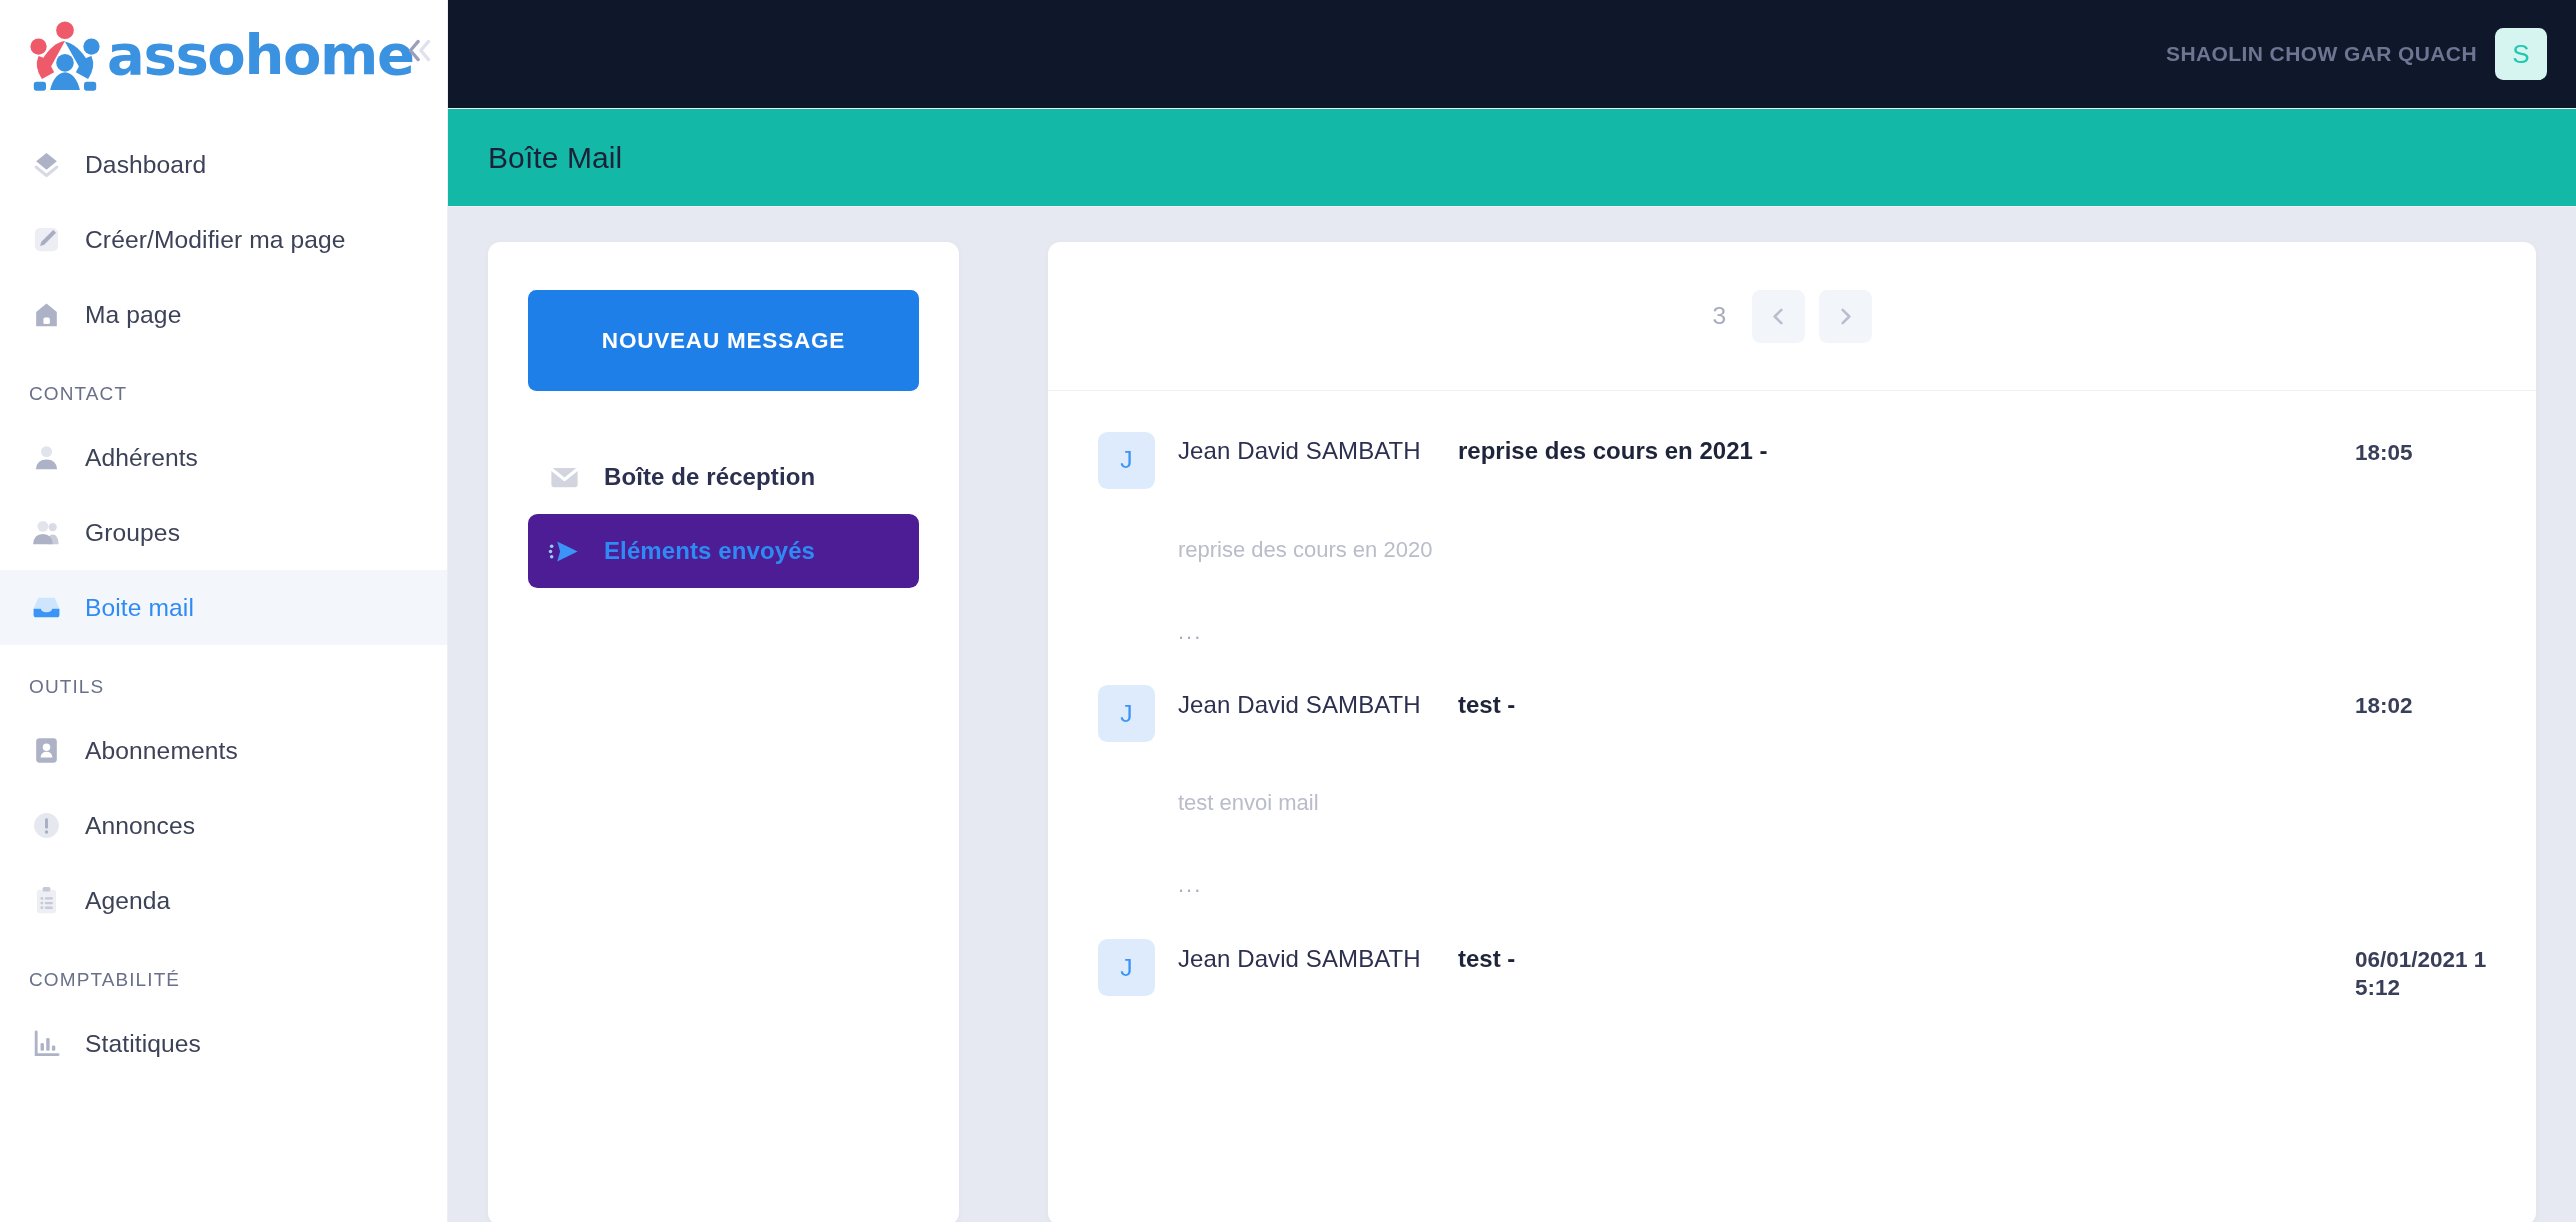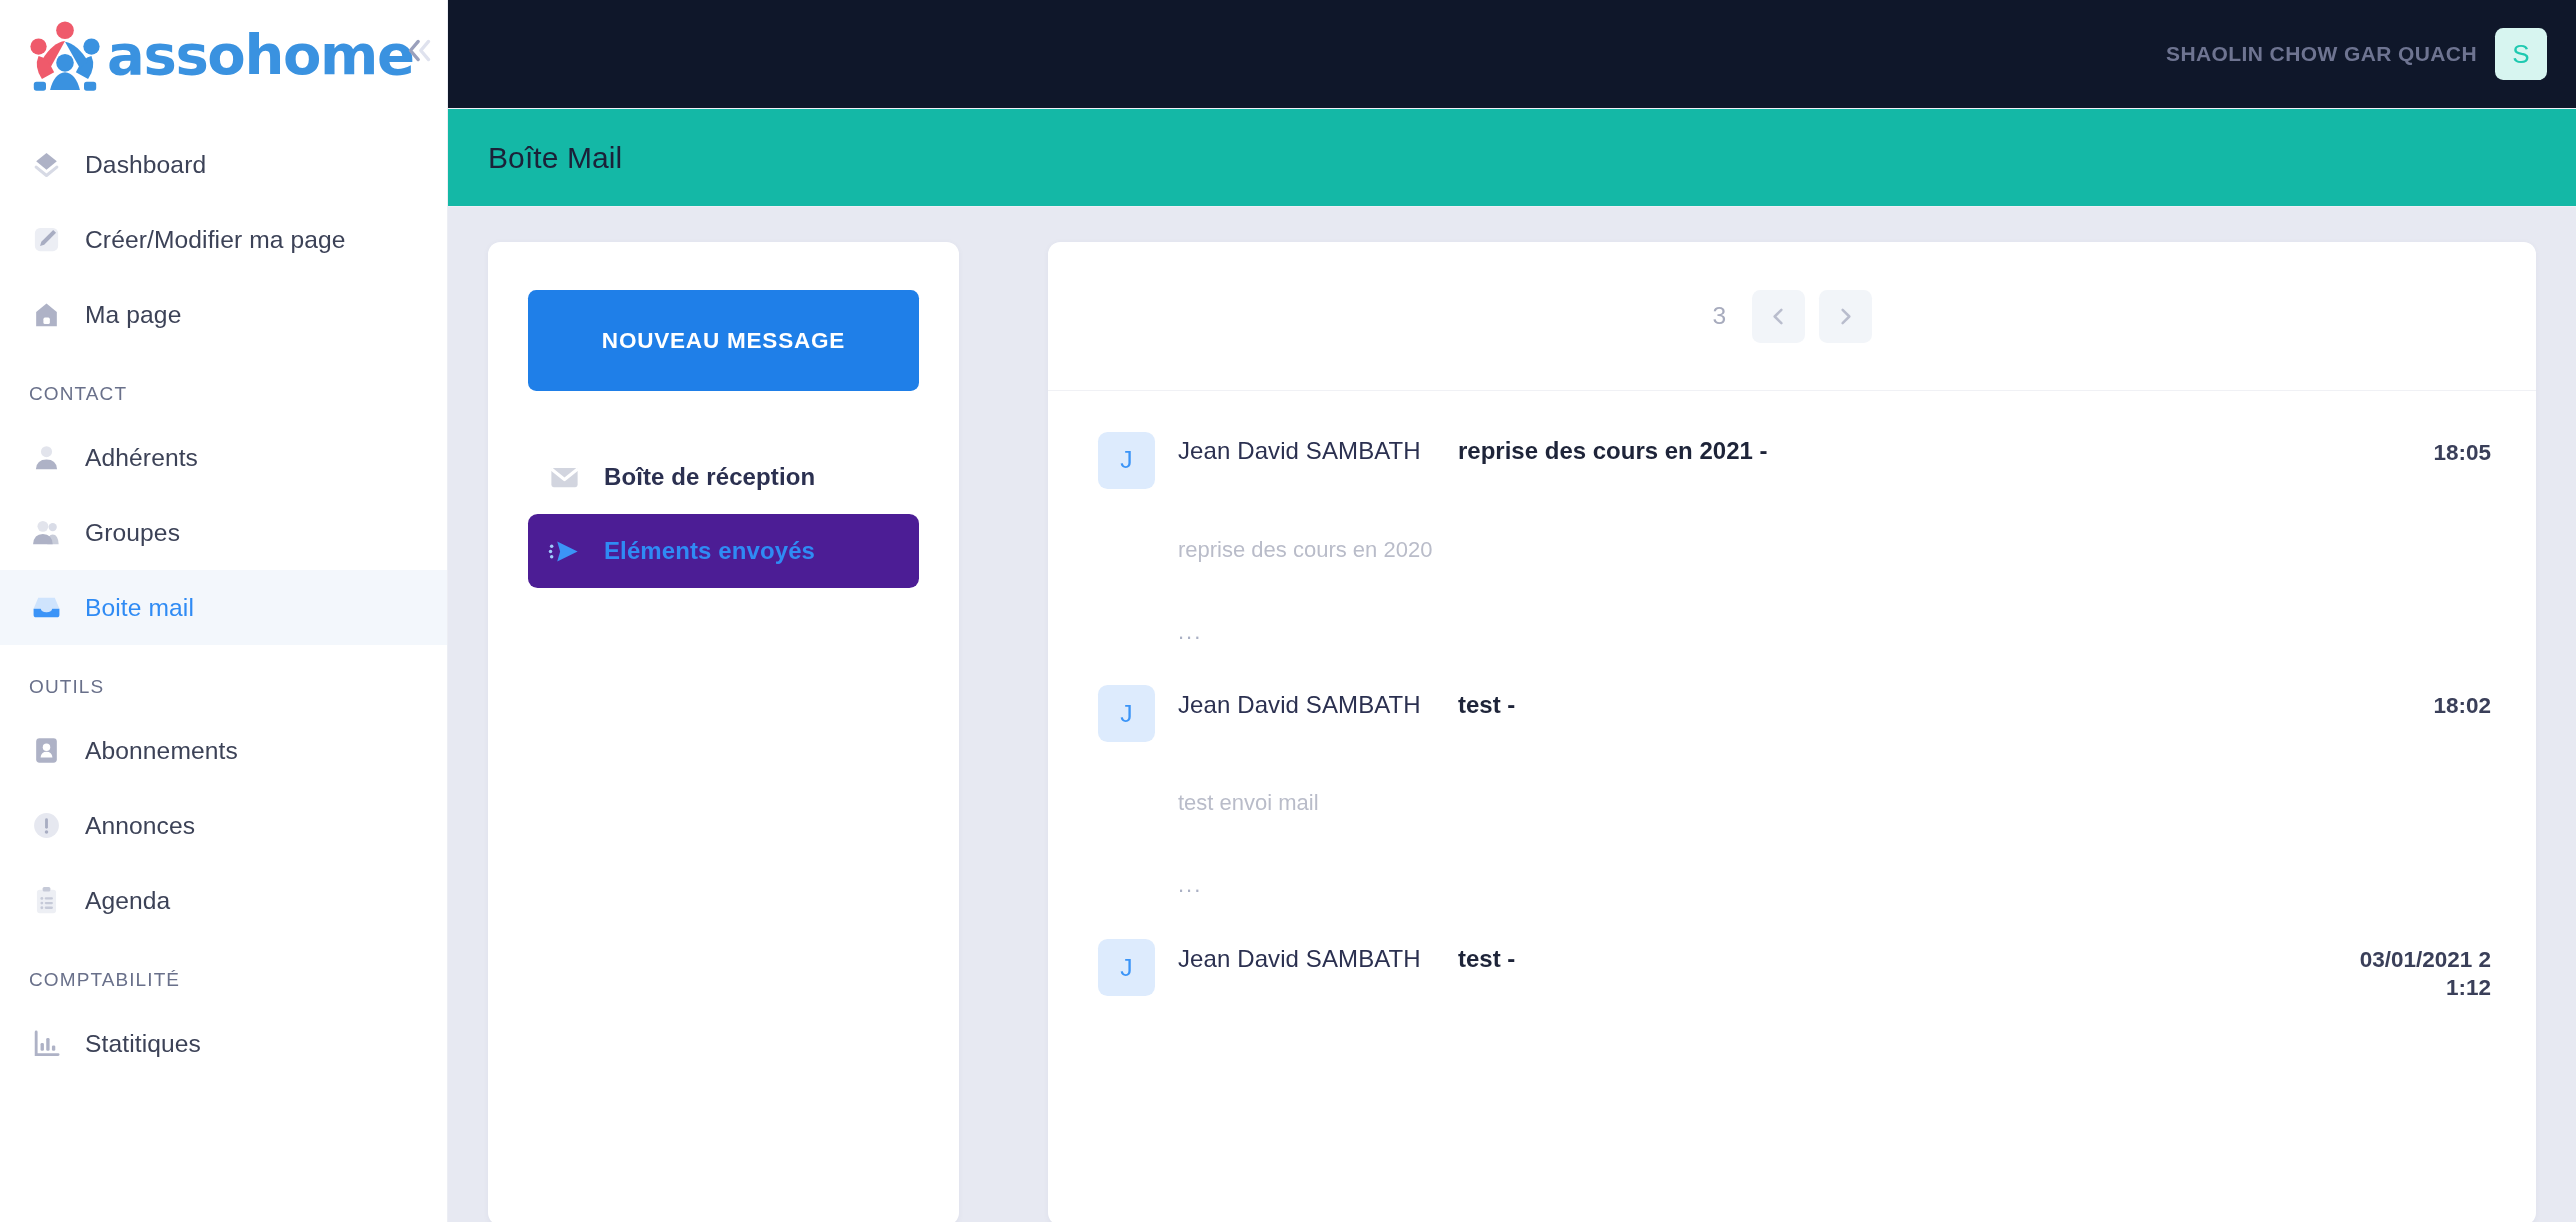--- a/index.html
+++ b/index.html
@@ -219,21 +219,21 @@
     font-weight: 700;
     color: #1e2439;
     flex: 1;
     padding-top: 8.2px;
     min-width: 0;
   }
   .mail-time {
     font-size: 22.5px;
     font-weight: 700;
     color: #3a3f59;
-    text-align: right;
+    text-align: left;
     width: 136px;
     flex: 0 0 136px;
     padding-top: 9.6px;
     line-height: 1.25;
     word-break: break-all;
   }
   .mail-preview {
     font-size: 22px;
     color: #b9bcc9;
     padding-top: 70px;
@@ -483,21 +483,21 @@
             <div class="mail-ellipsis">...</div>
           </div>
         </div>
 
         <div class="mail-row row-short">
           <div class="avatar-sq">J</div>
           <div class="mail-body">
             <div class="mail-top">
               <span class="mail-sender">Jean David SAMBATH</span>
               <span class="mail-subject">test -</span>
-              <span class="mail-time">03/01/2021 21:12</span>
+              <span class="mail-time">06/01/2021 15:12</span>
             </div>
           </div>
         </div>
 
       </section>
     </div>
   </div>
 </div>
 
 

